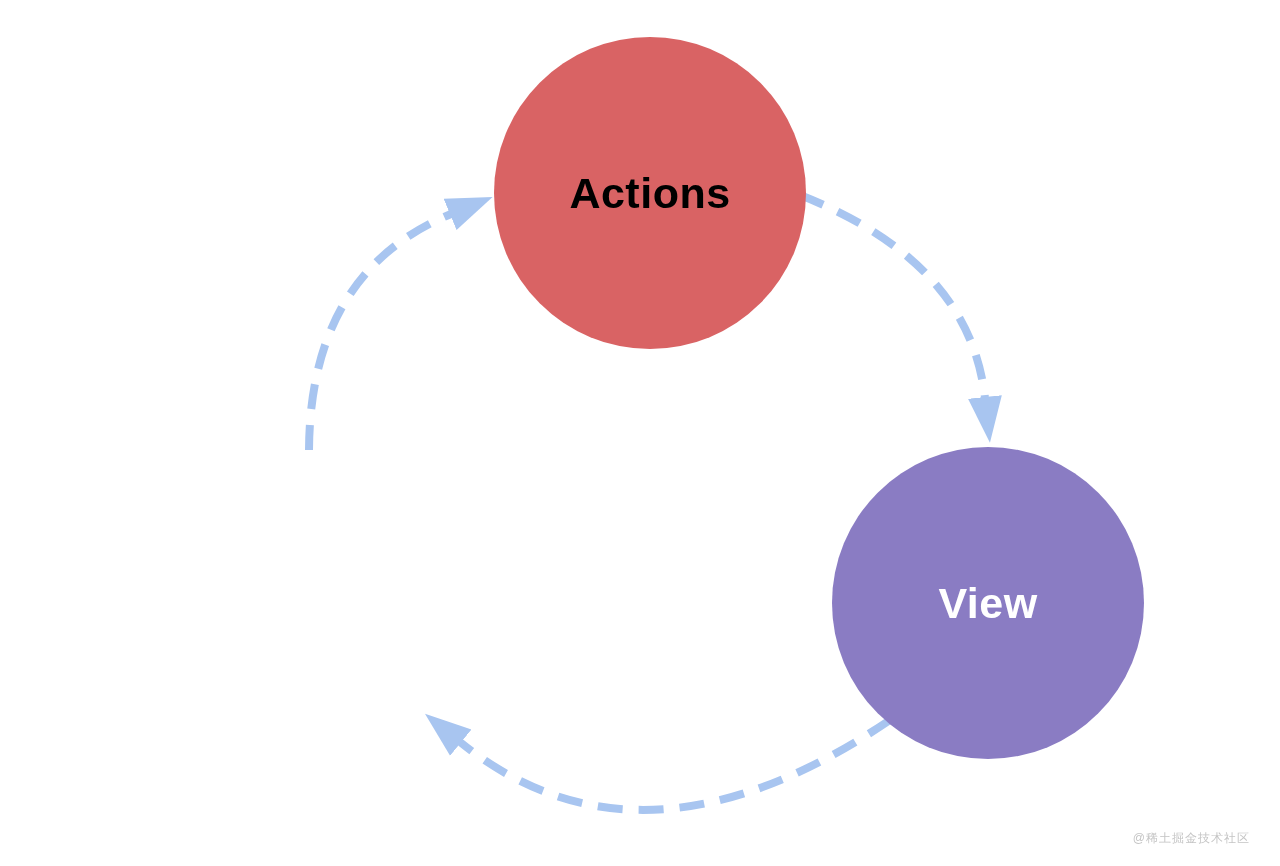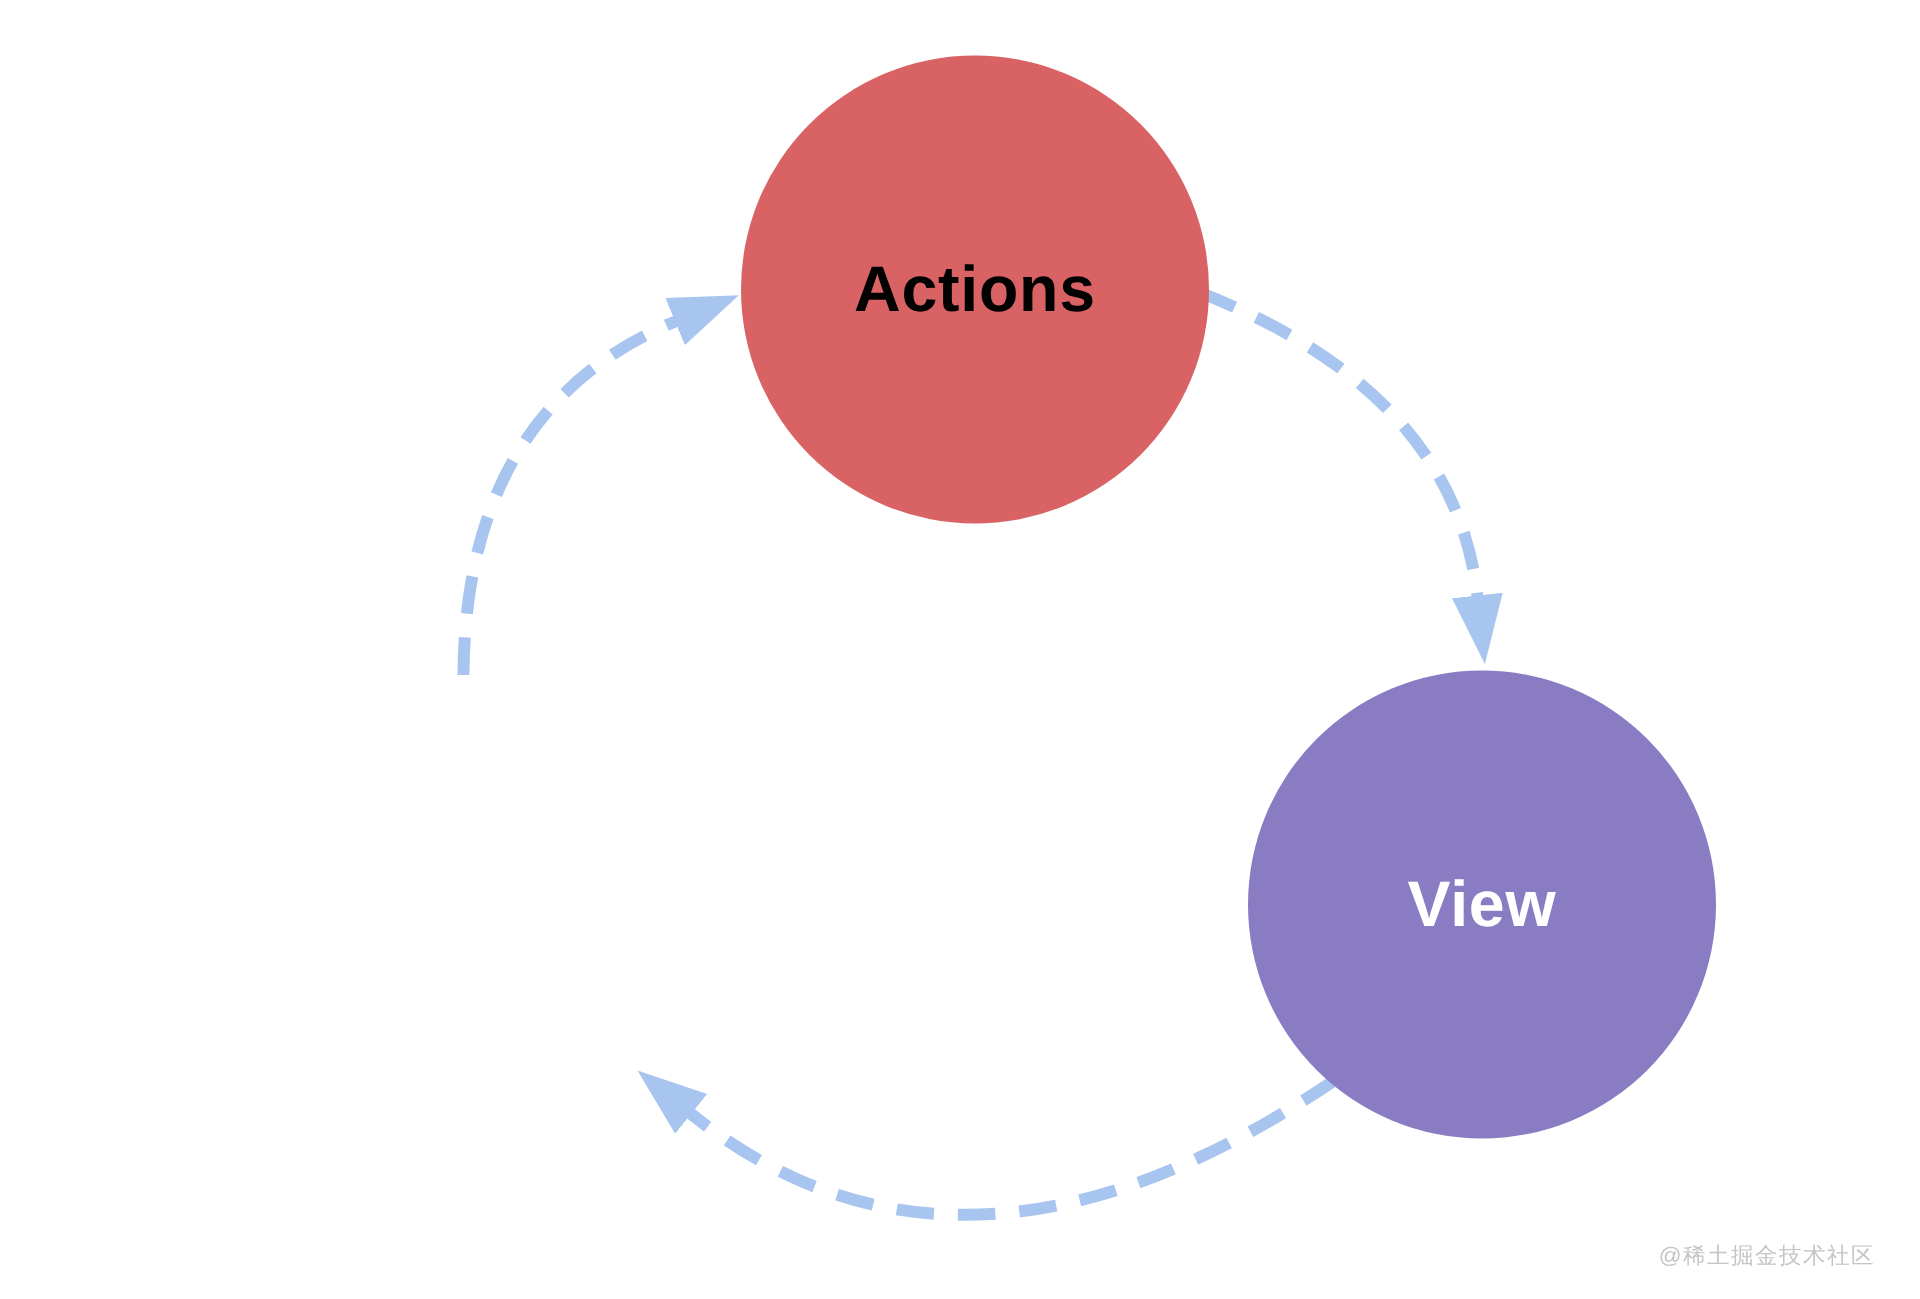--- a/index.html
+++ b/index.html
@@ -44,21 +44,21 @@
     color: #ffffff;
     font-size: 43px;
     font-weight: bold;
     letter-spacing: 0.5px;
     user-select: none;
   }
   .watermark {
     position: absolute;
     right: 30px;
     bottom: 19px;
-    font-size: 15px;
+    font-size: 12px;
     letter-spacing: 1px;
     user-select: none;
   }
 </style>
 </head>
 <body>
 
 <div class="stage">
 
   <svg class="arrows-layer" viewBox="0 0 1280 866" xmlns="http://www.w3.org/2000/svg">

